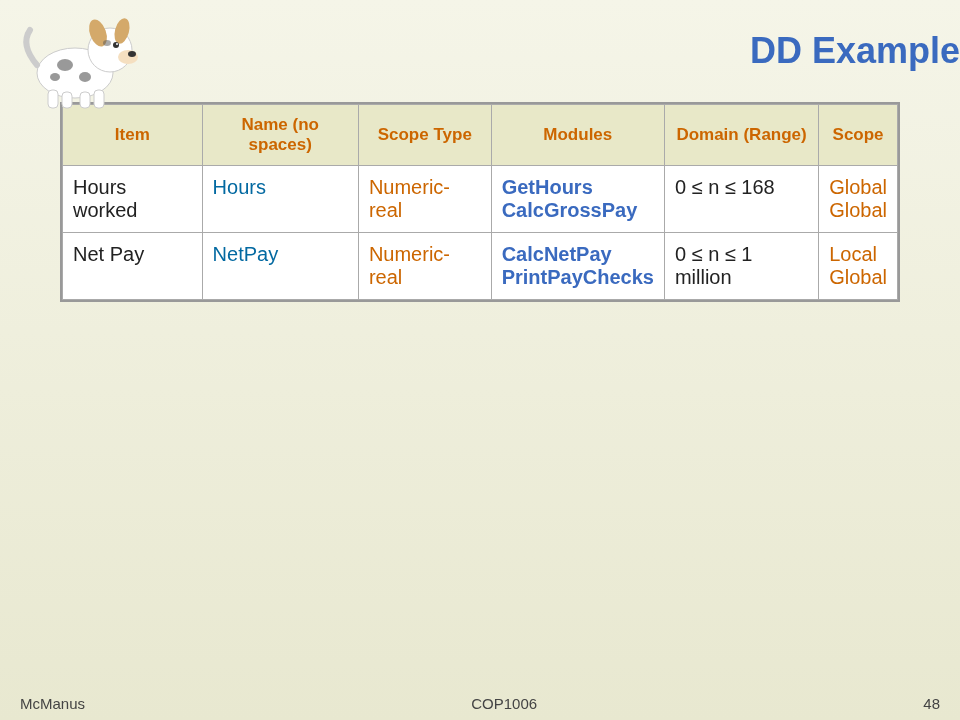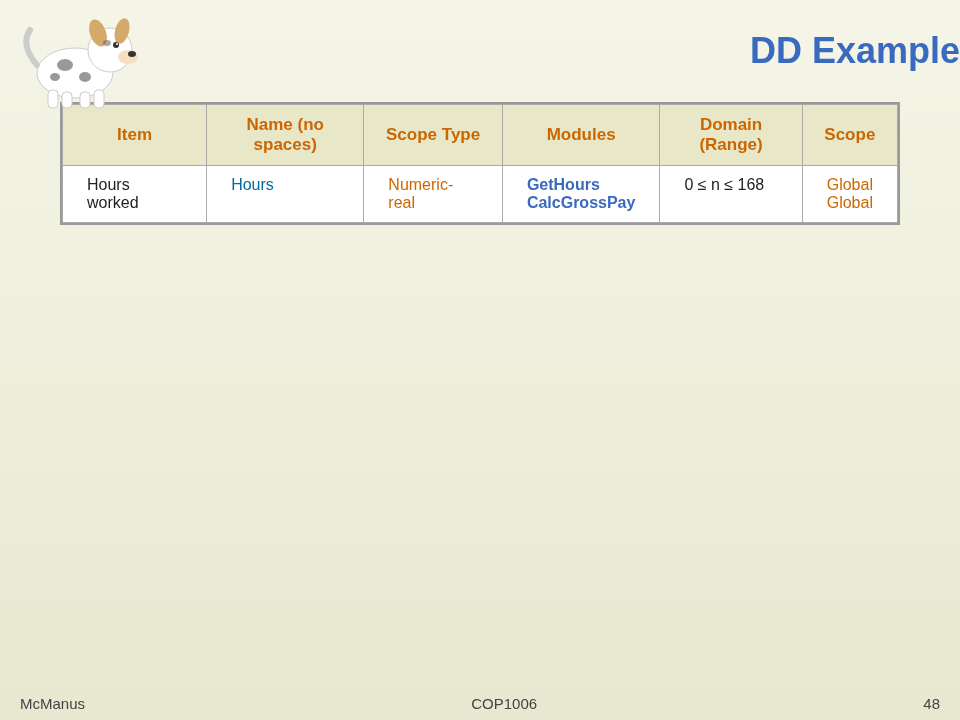--- a/index.html
+++ b/index.html
@@ -46,22 +46,22 @@
       font-weight: bold;
       font-size: 17px;
       padding: 10px 8px;
       border: 1px solid #aaa;
       text-align: center;
       vertical-align: middle;
     }
 
     td {
       border: 1px solid #aaa;
-      padding: 10px 24px;
-      font-size: 16px;
+      padding: 10px 10px;
+      font-size: 20px;
       vertical-align: top;
       color: #222;
     }
 
     td.item-col {
       color: #222;
       font-weight: normal;
     }
 
     td.name-col {
@@ -153,20 +153,28 @@
       <tr>
         <td class="item-col">Hours worked</td>
         <td class="name-col">Hours</td>
         <td class="datatype-col">Numeric-real</td>
         <td class="modules-col">GetHours<br>CalcGrossPay</td>
         <td class="domain-col">0 ≤ n ≤ 168</td>
         <td class="scope-col">Global<br>Global</td>
       </tr>
 
 
+      <tr>
+        <td class="item-col">Net Pay</td>
+        <td class="name-col">NetPay</td>
+        <td class="datatype-col">Numeric-real</td>
+        <td class="modules-col">CalcNetPay<br>PrintPayChecks</td>
+        <td class="domain-col">0 ≤ n ≤ 1 million</td>
+        <td class="scope-col">Local<br>Global</td>
+      </tr>
     </tbody>
   </table>
 </div>
 
 <div class="footer">
   <span>McManus</span>
   <span>COP1006</span>
   <span>48</span>
 </div>
 

